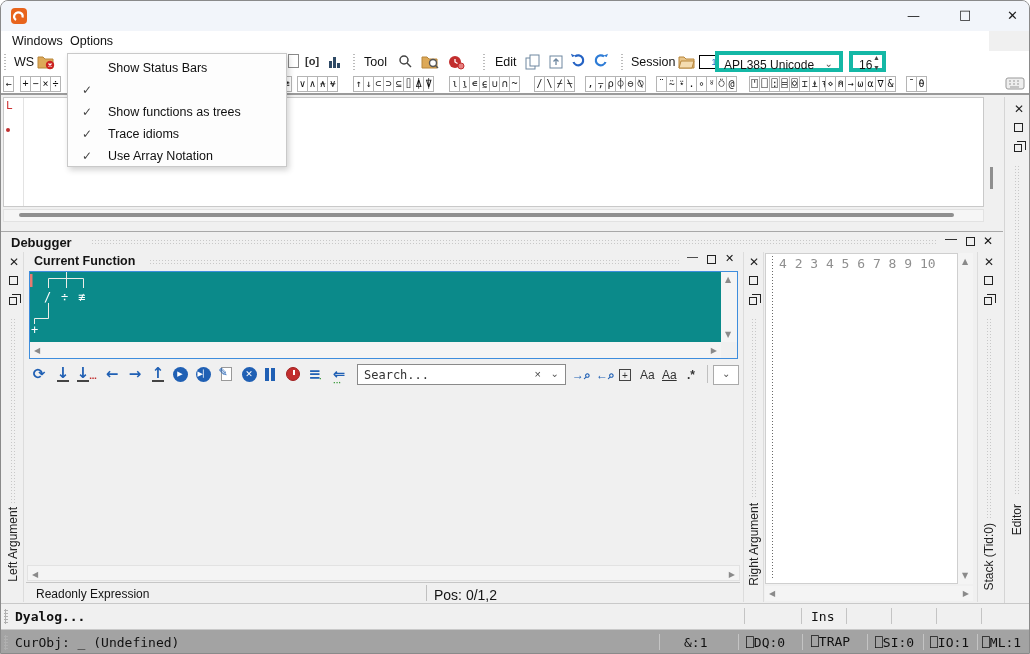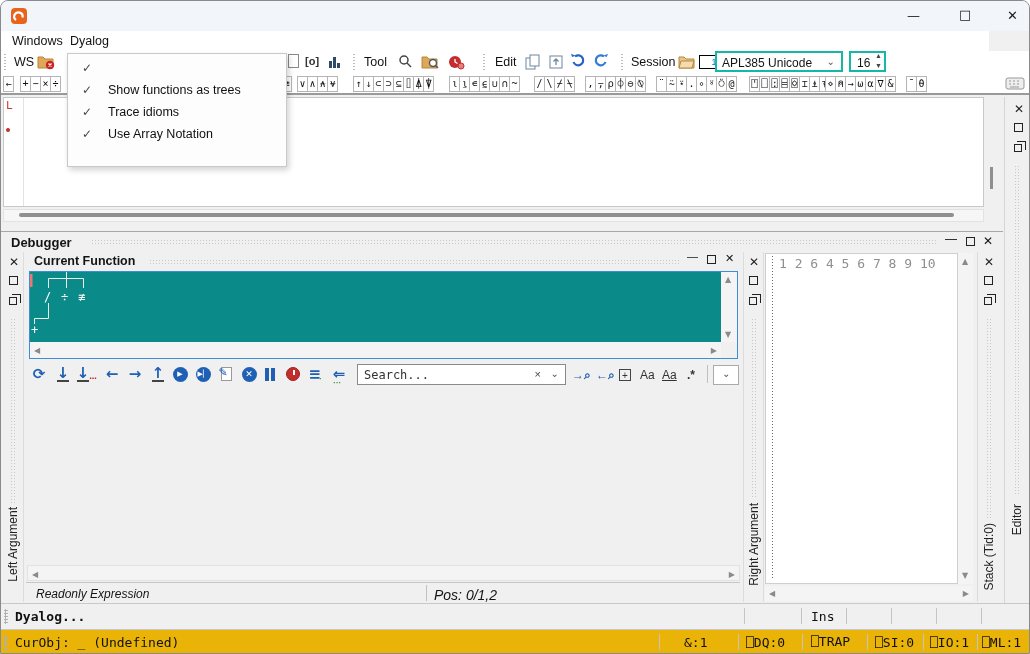--- a/index.html
+++ b/index.html
@@ -56,49 +56,49 @@
 .bluecirc { width:15px; height:15px; border-radius:50%; background:#2060B4; color:#fff; font-size:7px; display:flex; align-items:center; justify-content:center; font-weight:normal; }
 .redcirc { width:14px; height:14px; border-radius:50%; background:#C22E2E; border:1px solid #a02020; position:relative; }
 .redcirc::after { content:""; position:absolute; left:6px; top:2px; width:1.5px; height:5px; background:#fff; }
 .ubar { border-bottom:2px solid #444; line-height:13px; }
 #search-box { left:356px; top:363px; width:209px; height:21px; background:#fff; border:1px solid #8a8a8a; }
 .find-ico { position:absolute; top:364px; height:20px; display:flex; align-items:center; color:#333; font-size:12px; }
 
 
 #code-area { left:26px; top:389px; width:713px; height:175px; background:#EDEDED; }
 #trace-box { border:1px solid #D63030; padding:0 1px; }
-#dbg-status { left:25px; top:581px; width:714px; height:21px; background:#F0F0F0; border-top:1px solid #c6c6c6;font-style:italic; }
+#dbg-status { left:25px; top:581px; width:714px; height:21px; background:#F0F0F0; border-top:1px solid #c6c6c6; }
 
 
 #row-ready { left:0; top:602px; width:1028px; height:26px; background:#F0F0F0; border-top:1px solid #c9c9c9; }
-#row-cur { left:0; top:628px; width:1028px; height:25px; background:#eab308; border-top:1px solid #c9c9c9; }
+#row-cur { left:0; top:628px; width:1028px; height:25px; background:#a3a3a3; border-top:1px solid #c9c9c9; }
 .cell-div { position:absolute; top:4px; width:1px; height:16px; background:#c4c4c4; }
 .grip { position:absolute; left:3px; top:5px; width:4px; height:15px; background-image:radial-gradient(circle,#b0b0b0 1px,transparent 1.1px); background-size:3px 3px; }
 .sb-text { position:absolute; font-family:"DejaVu Sans Mono",monospace; font-size:13px; color:#111; }
 
-.combo { position:absolute; background:#fff; border:2px solid #14b8a6; }
+.combo { position:absolute; background:#fff; border:4px solid #14b8a6; }
 </style>
 </head>
 <body>
 
 <div id="win">
 
   <div class="abs" id="titlebar">
     <svg class="abs" style="left:10px;top:7px" width="16" height="16">
       <rect width="16" height="16" rx="4" fill="#E8641C"></rect>
       <path d="M5 12 a4.2 4.2 0 1 1 6.5 -2.5" stroke="#fff" stroke-width="2.2" fill="none"></path>
     </svg>
     <span class="win-glyph" style="left:906px">—</span>
     <span class="win-glyph" style="left:958px;top:6px">□</span>
     <span class="win-glyph" style="left:1006px">✕</span>
   </div>
 
   <div class="abs" id="menubar">
     <span class="menu-label" style="left:11px">Windows</span>
-    <span class="menu-label" style="left:69px">Dyalog</span>
+    <span class="menu-label" style="left:69px">Options</span>
   </div>
 
   <div class="abs" id="tb1">
     <div class="tb-sep" style="left:3px"></div>
     <span class="tb-label" style="left:13px">WS</span>
     <svg class="abs" style="left:36px;top:2px" width="19" height="17">
       <path d="M1 4 h5 l2 2 h8 v9 H1 z" fill="#DDA958" stroke="#B8863B"></path>
       <circle cx="13" cy="12" r="4.2" fill="#CC2222"></circle>
       <path d="M11.5 10.5 l3 3 M14.5 10.5 l-3 3" stroke="#fff" stroke-width="1.2"></path>
     </svg>
@@ -390,21 +390,21 @@
   <div class="abs strip" style="left:742px;top:251px;width:21px;height:350px;border-left:1px solid #dcdcdc;border-right:1px solid #dcdcdc">
     <span class="strip-ico" style="left:5px;top:3px">✕</span>
     <div class="sq" style="left:5px;top:24px"></div>
     <div class="rst" style="left:5px;top:45px"></div>
     <div class="dots" style="position:absolute;left:7px;top:66px;width:7px;height:180px"></div>
     <div class="vtext" style="left:3px;top:251px">Right Argument</div>
   </div>
 
   <div class="abs" style="left:764px;top:252px;width:193px;height:331px;background:#fff;border:1px solid #cfcfcf">
     <div class="vrule-dot" style="position:absolute;left:6px;top:2px;height:324px"></div>
-    <span class="abs mono" style="left:13px;top:2px;font-size:13px;color:#8f8f8f">1 2 6 4 5 6 7 8 9 10</span>
+    <span class="abs mono" style="left:13px;top:2px;font-size:13px;color:#8f8f8f">4 2 3 4 5 6 7 8 9 10</span>
   </div>
   <div class="abs" style="left:957px;top:252px;width:15px;height:331px;background:#f4f4f4">
     <span class="arr" style="left:4px;top:4px">▲</span>
     <span class="arr" style="left:4px;bottom:4px">▼</span>
   </div>
   <div class="abs" style="left:764px;top:585px;width:208px;height:15px;background:#f4f4f4">
     <span class="arr" style="left:4px;top:3px">◀</span>
     <span class="arr" style="right:4px;top:3px">▶</span>
   </div>
 
@@ -441,20 +441,24 @@
     <span class="sb-text" style="left:874px;top:5px">⎕SI:0</span>
     <div class="cell-div" style="left:922px"></div>
     <span class="sb-text" style="left:929px;top:5px">⎕IO:1</span>
     <div class="cell-div" style="left:976px"></div>
     <span class="sb-text" style="left:981px;top:5px">⎕ML:1</span>
   </div>
 
   <div class="abs" id="opt-menu">
     <div style="height:3px"></div>
     <div class="menu-item">
+      <span class="menu-check"></span>
+      <span class="menu-text">Show Status Bars</span>
+    </div>
+    <div class="menu-item">
       <span class="menu-check">✓</span>
     </div>
     <div class="menu-item">
       <span class="menu-check">✓</span>
       <span class="menu-text">Show functions as trees</span>
     </div>
     <div class="menu-item">
       <span class="menu-check">✓</span>
       <span class="menu-text">Trace idioms</span>
     </div>

